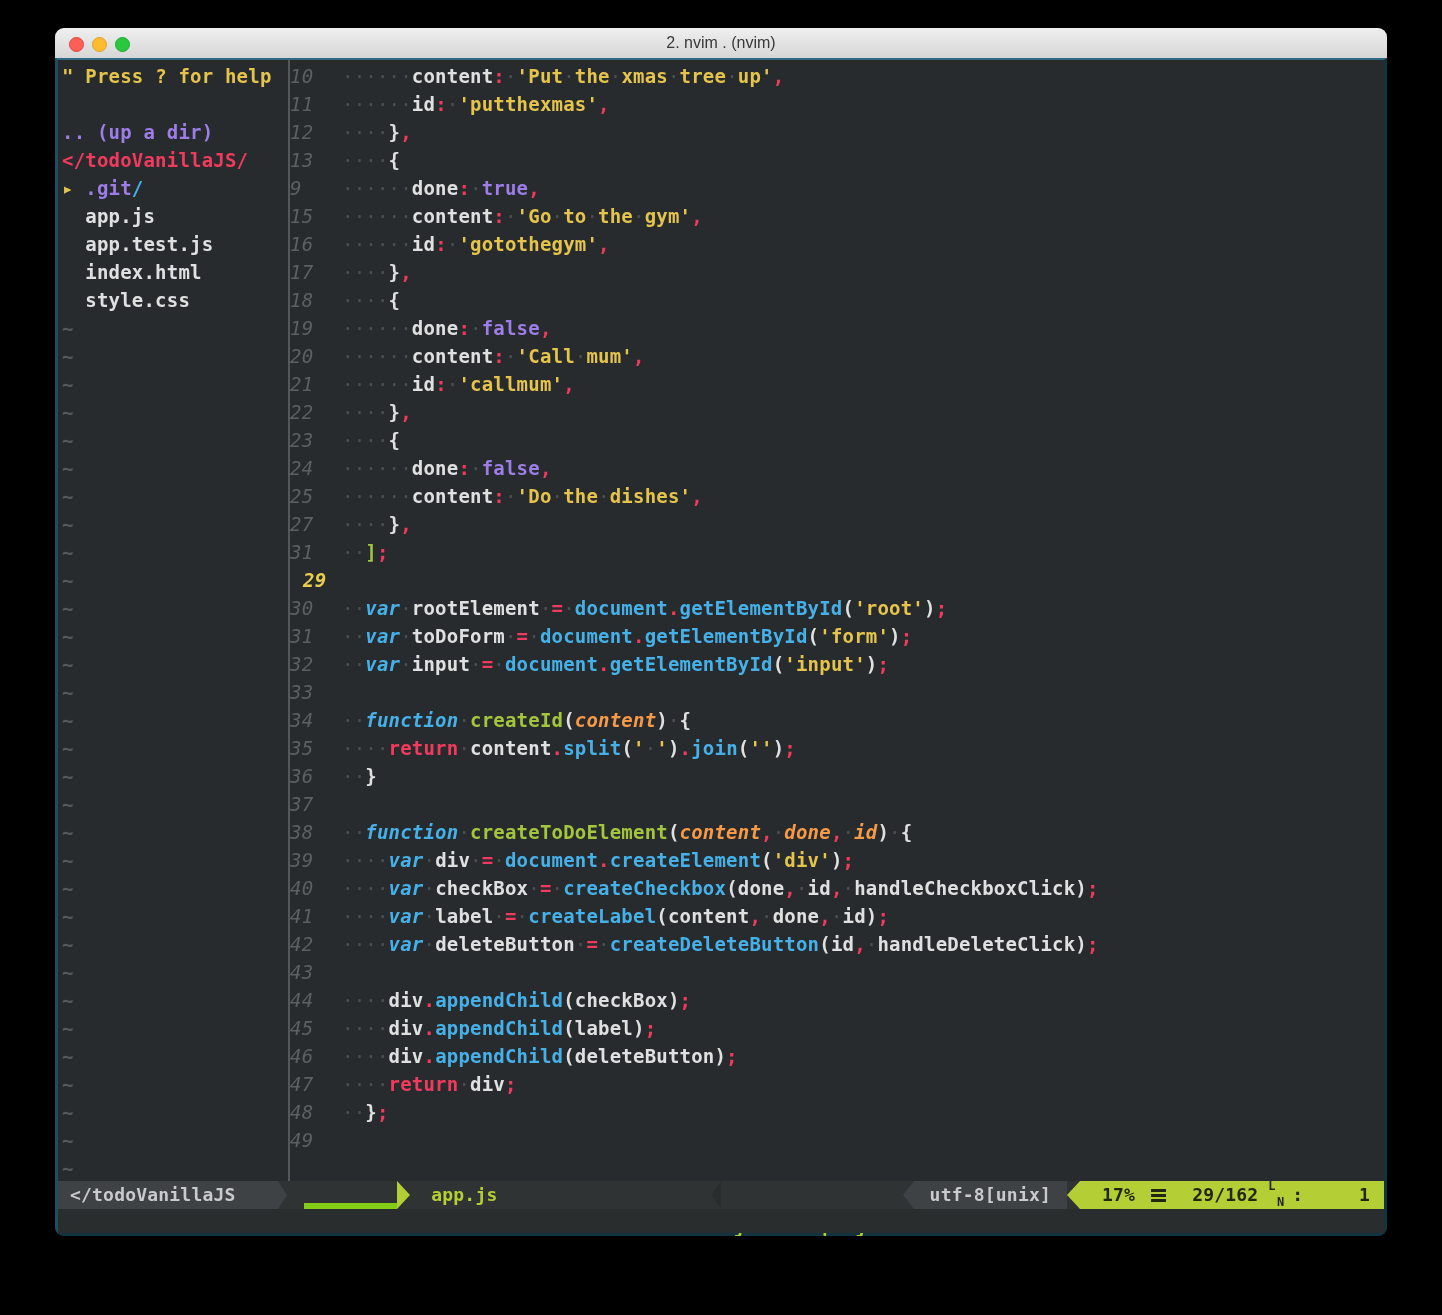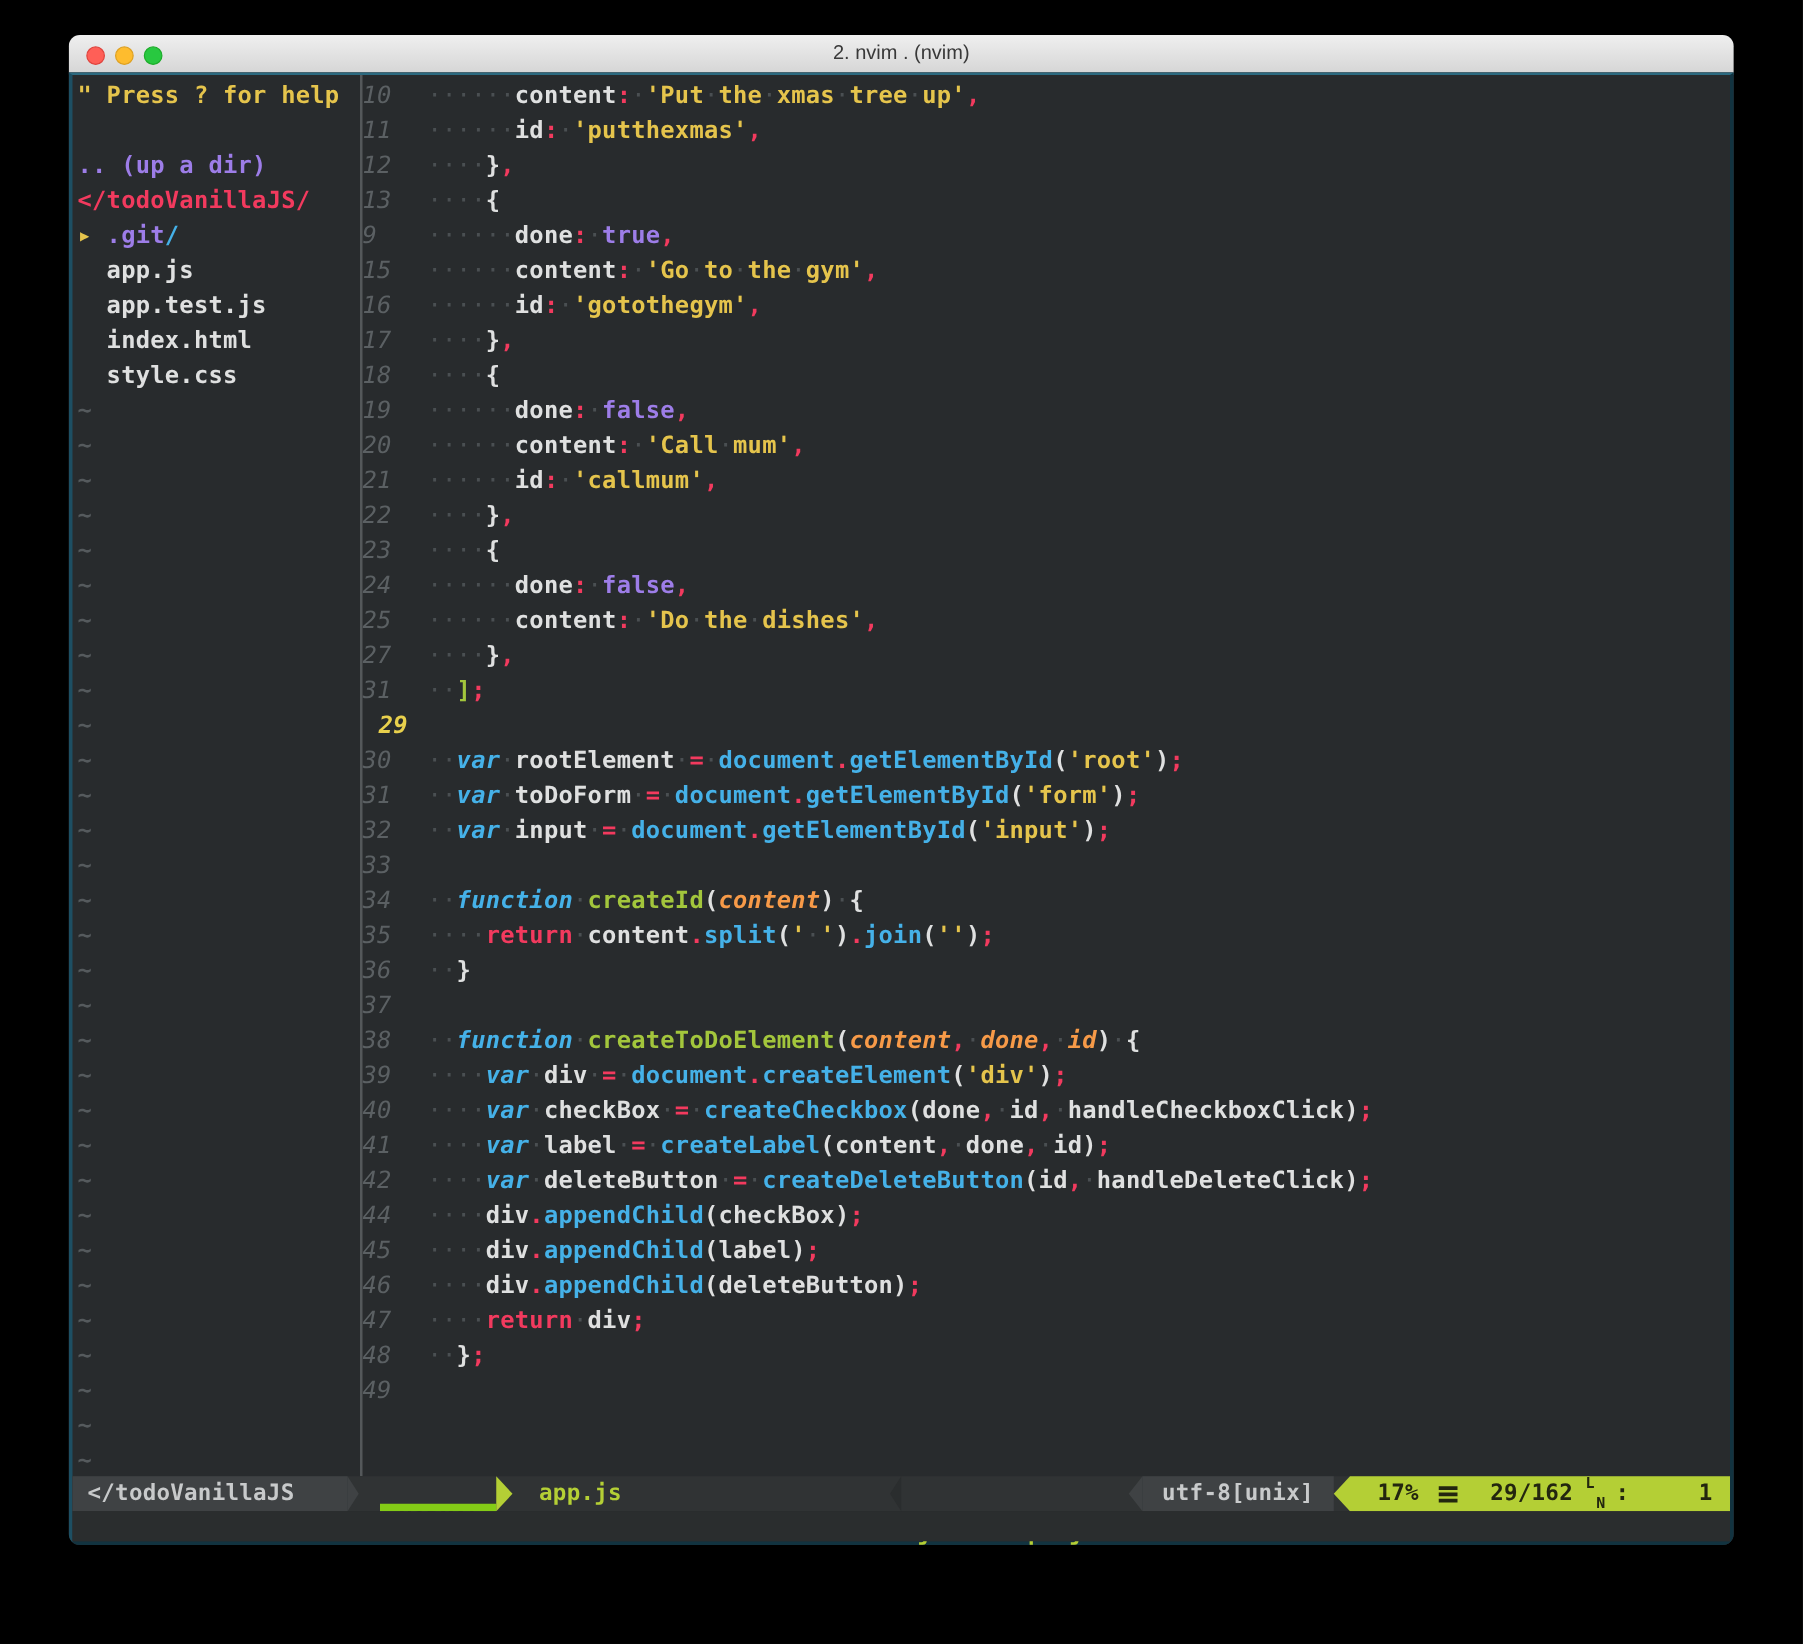--- a/index.html
+++ b/index.html
@@ -162,20 +162,21 @@
           <div class="row"><span class="num">33</span><span class="toks"></span></div>
           <div class="row"><span class="num">34</span><span class="toks"><span class="tok tok-ws">··</span><span class="tok tok-kw">function</span><span class="tok tok-ws">·</span><span class="tok tok-def">createId</span><span class="tok tok-id">(</span><span class="tok tok-param">content</span><span class="tok tok-id">)</span><span class="tok tok-ws">·</span><span class="tok tok-id">{</span></span></div>
           <div class="row"><span class="num">35</span><span class="toks"><span class="tok tok-ws">····</span><span class="tok tok-kw2">return</span><span class="tok tok-ws">·</span><span class="tok tok-id">content</span><span class="tok tok-op">.</span><span class="tok tok-fn">split</span><span class="tok tok-id">(</span><span class="tok tok-str">'</span><span class="tok tok-ws">·</span><span class="tok tok-str">'</span><span class="tok tok-id">)</span><span class="tok tok-op">.</span><span class="tok tok-fn">join</span><span class="tok tok-id">(</span><span class="tok tok-str">''</span><span class="tok tok-id">)</span><span class="tok tok-op">;</span></span></div>
           <div class="row"><span class="num">36</span><span class="toks"><span class="tok tok-ws">··</span><span class="tok tok-id">}</span></span></div>
           <div class="row"><span class="num">37</span><span class="toks"></span></div>
           <div class="row"><span class="num">38</span><span class="toks"><span class="tok tok-ws">··</span><span class="tok tok-kw">function</span><span class="tok tok-ws">·</span><span class="tok tok-def">createToDoElement</span><span class="tok tok-id">(</span><span class="tok tok-param">content</span><span class="tok tok-op">,</span><span class="tok tok-ws">·</span><span class="tok tok-param">done</span><span class="tok tok-op">,</span><span class="tok tok-ws">·</span><span class="tok tok-param">id</span><span class="tok tok-id">)</span><span class="tok tok-ws">·</span><span class="tok tok-id">{</span></span></div>
           <div class="row"><span class="num">39</span><span class="toks"><span class="tok tok-ws">····</span><span class="tok tok-kw">var</span><span class="tok tok-ws">·</span><span class="tok tok-id">div</span><span class="tok tok-ws">·</span><span class="tok tok-op">=</span><span class="tok tok-ws">·</span><span class="tok tok-fn">document</span><span class="tok tok-op">.</span><span class="tok tok-fn">createElement</span><span class="tok tok-id">(</span><span class="tok tok-str">'div'</span><span class="tok tok-id">)</span><span class="tok tok-op">;</span></span></div>
           <div class="row"><span class="num">40</span><span class="toks"><span class="tok tok-ws">····</span><span class="tok tok-kw">var</span><span class="tok tok-ws">·</span><span class="tok tok-id">checkBox</span><span class="tok tok-ws">·</span><span class="tok tok-op">=</span><span class="tok tok-ws">·</span><span class="tok tok-fn">createCheckbox</span><span class="tok tok-id">(</span><span class="tok tok-id">done</span><span class="tok tok-op">,</span><span class="tok tok-ws">·</span><span class="tok tok-id">id</span><span class="tok tok-op">,</span><span class="tok tok-ws">·</span><span class="tok tok-id">handleCheckboxClick</span><span class="tok tok-id">)</span><span class="tok tok-op">;</span></span></div>
           <div class="row"><span class="num">41</span><span class="toks"><span class="tok tok-ws">····</span><span class="tok tok-kw">var</span><span class="tok tok-ws">·</span><span class="tok tok-id">label</span><span class="tok tok-ws">·</span><span class="tok tok-op">=</span><span class="tok tok-ws">·</span><span class="tok tok-fn">createLabel</span><span class="tok tok-id">(</span><span class="tok tok-id">content</span><span class="tok tok-op">,</span><span class="tok tok-ws">·</span><span class="tok tok-id">done</span><span class="tok tok-op">,</span><span class="tok tok-ws">·</span><span class="tok tok-id">id</span><span class="tok tok-id">)</span><span class="tok tok-op">;</span></span></div>
           <div class="row"><span class="num">42</span><span class="toks"><span class="tok tok-ws">····</span><span class="tok tok-kw">var</span><span class="tok tok-ws">·</span><span class="tok tok-id">deleteButton</span><span class="tok tok-ws">·</span><span class="tok tok-op">=</span><span class="tok tok-ws">·</span><span class="tok tok-fn">createDeleteButton</span><span class="tok tok-id">(</span><span class="tok tok-id">id</span><span class="tok tok-op">,</span><span class="tok tok-ws">·</span><span class="tok tok-id">handleDeleteClick</span><span class="tok tok-id">)</span><span class="tok tok-op">;</span></span></div>
+          <div class="row"><span class="num">43</span><span class="toks"></span></div>
           <div class="row"><span class="num">44</span><span class="toks"><span class="tok tok-ws">····</span><span class="tok tok-id">div</span><span class="tok tok-op">.</span><span class="tok tok-fn">appendChild</span><span class="tok tok-id">(</span><span class="tok tok-id">checkBox</span><span class="tok tok-id">)</span><span class="tok tok-op">;</span></span></div>
           <div class="row"><span class="num">45</span><span class="toks"><span class="tok tok-ws">····</span><span class="tok tok-id">div</span><span class="tok tok-op">.</span><span class="tok tok-fn">appendChild</span><span class="tok tok-id">(</span><span class="tok tok-id">label</span><span class="tok tok-id">)</span><span class="tok tok-op">;</span></span></div>
           <div class="row"><span class="num">46</span><span class="toks"><span class="tok tok-ws">····</span><span class="tok tok-id">div</span><span class="tok tok-op">.</span><span class="tok tok-fn">appendChild</span><span class="tok tok-id">(</span><span class="tok tok-id">deleteButton</span><span class="tok tok-id">)</span><span class="tok tok-op">;</span></span></div>
           <div class="row"><span class="num">47</span><span class="toks"><span class="tok tok-ws">····</span><span class="tok tok-kw2">return</span><span class="tok tok-ws">·</span><span class="tok tok-id">div</span><span class="tok tok-op">;</span></span></div>
           <div class="row"><span class="num">48</span><span class="toks"><span class="tok tok-ws">··</span><span class="tok tok-id">}</span><span class="tok tok-op">;</span></span></div>
           <div class="row"><span class="num">49</span><span class="toks"></span></div>
         </div>
     </div>
 
     <div class="statusbar">

